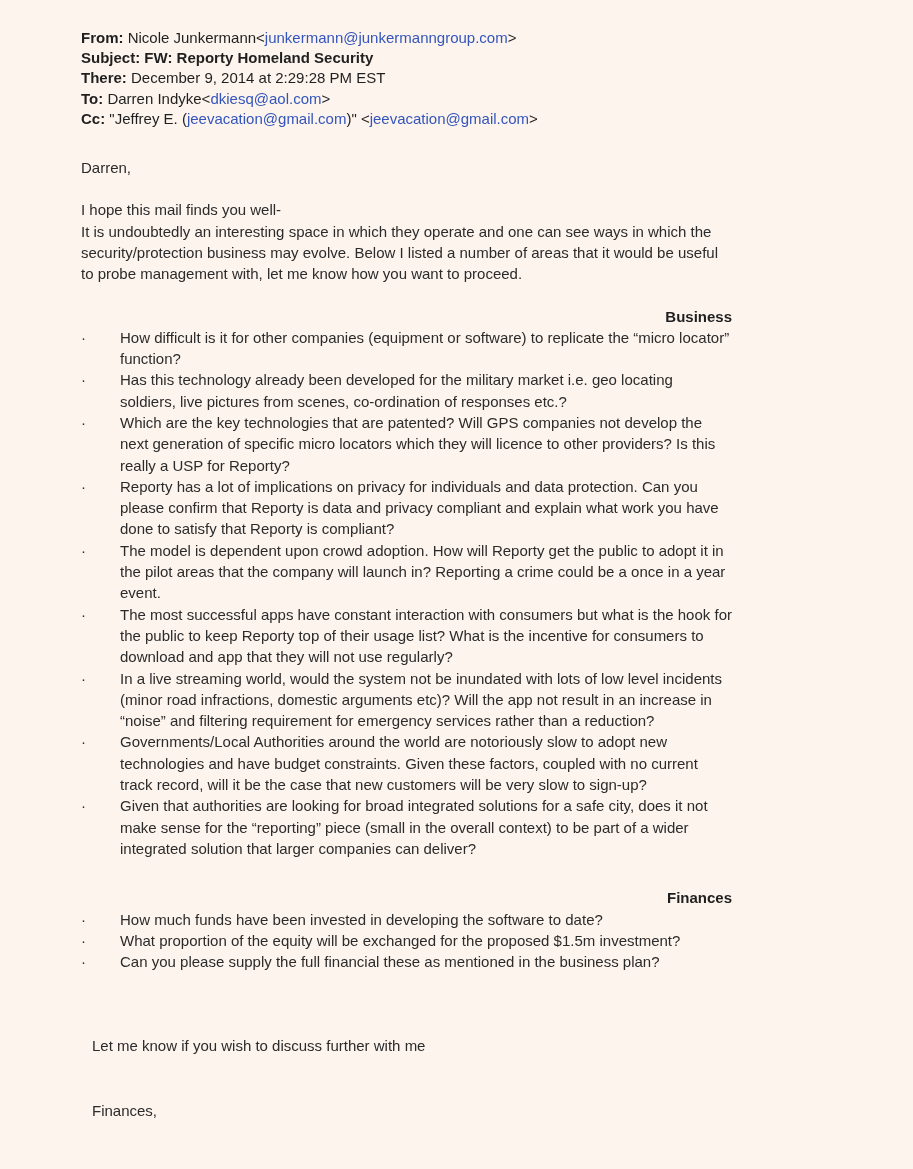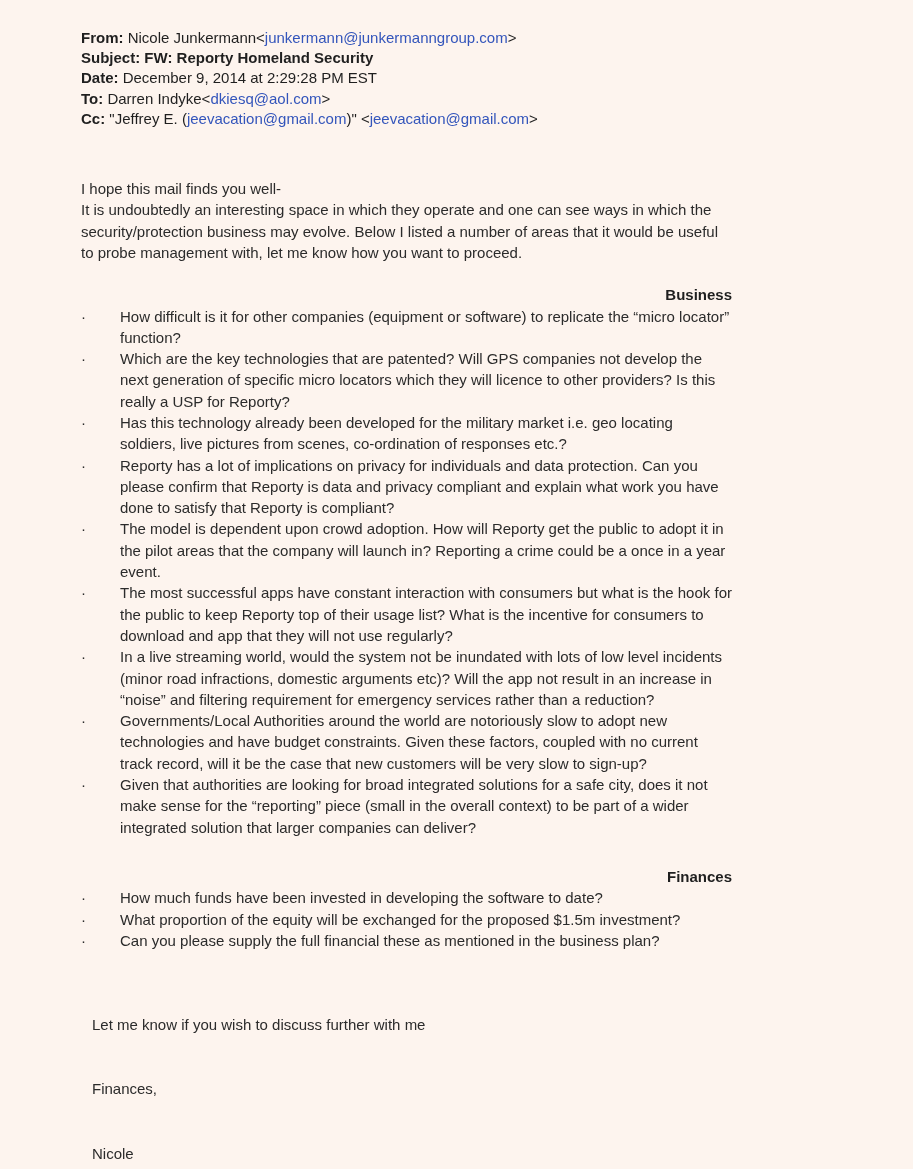--- a/index.html
+++ b/index.html
@@ -76,54 +76,55 @@
   <div class="headers">
 
     <div class="hdr-line">
       <span class="hdr-label">From:</span>
       <span>Nicole Junkermann</span><span>&lt;</span><span class="mail">junkermann@junkermanngroup.com</span><span>&gt;</span>
     </div>
 
     <div class="hdr-line hdr-subject">Subject: FW: Reporty Homeland Security</div>
 
     <div class="hdr-line">
-      <span class="hdr-label">Date:</span>
+      <span class="hdr-label">There:</span>
       <span>December 9, 2014 at 2:29:28 PM EST</span>
     </div>
 
     <div class="hdr-line">
       <span class="hdr-label">To:</span>
       <span>Darren Indyke</span><span>&lt;</span><span class="mail">dkiesq@aol.com</span><span>&gt;</span>
     </div>
 
     <div class="hdr-line">
       <span class="hdr-label">Cc:</span>
       <span>"Jeffrey E. (</span><span class="mail">jeevacation@gmail.com</span><span>)" &lt;</span><span class="mail">jeevacation@gmail.com</span><span>&gt;</span>
     </div>
 
   </div>
 
   <div class="spacer-lg"></div>
 
   <div class="body-block">
 
+    <p class="salutation">Darren,</p>
 
     <div class="spacer-md"></div>
 
     <p class="para">I hope this mail finds you well-</p>
     <p class="para">It is undoubtedly an interesting space in which they operate and one can see ways in which the security/protection business may evolve. Below I  listed a number of areas that it would be useful to probe management with, let me know how you want to proceed.</p>
 
     <div class="spacer-md"></div>
 
     <p class="section-head">Business</p>
 
     <div>
       <p class="bullet-row"><span class="bullet-mark">·</span><span>How difficult is it for other companies (equipment or software) to replicate the “micro locator” function?</span></p>
+      <p class="bullet-row"><span class="bullet-mark">·</span><span>Has this technology already been developed for the military market i.e. geo locating soldiers, live pictures from scenes, co-ordination of responses etc.?</span></p>
       <p class="bullet-row"><span class="bullet-mark">·</span><span>Which are the key technologies that are patented? Will GPS companies not develop the next generation of specific micro locators which they will licence to other providers? Is this really a USP for Reporty?</span></p>
-      <p class="bullet-row"><span class="bullet-mark">·</span><span>Has this technology already been developed for the military market i.e. geo locating soldiers, live pictures from scenes, co-ordination of responses etc.?</span></p>
       <p class="bullet-row"><span class="bullet-mark">·</span><span>Reporty has a lot of implications on privacy for individuals and data protection. Can you please confirm that Reporty is data and privacy compliant and explain what work you have done to satisfy that Reporty is compliant?</span></p>
       <p class="bullet-row"><span class="bullet-mark">·</span><span>The model is dependent upon crowd adoption. How will Reporty get the public to adopt it in the pilot areas that the company will launch in? Reporting a crime could be a once in a year event.</span></p>
       <p class="bullet-row"><span class="bullet-mark">·</span><span>The most successful apps have constant interaction with consumers but what is the hook for the public to keep Reporty top of their usage list? What is the incentive for consumers to download and app that they will not use regularly?</span></p>
       <p class="bullet-row"><span class="bullet-mark">·</span><span>In a live streaming world, would the system not be inundated with lots of low level incidents (minor road infractions, domestic arguments etc)? Will the app not result in an increase in “noise”  and filtering requirement for emergency services rather than a reduction?</span></p>
       <p class="bullet-row"><span class="bullet-mark">·</span><span>Governments/Local Authorities around the world are notoriously slow to adopt new technologies and have budget constraints. Given these factors, coupled with no current track record, will it be the case that new customers will be very slow to sign-up?</span></p>
       <p class="bullet-row"><span class="bullet-mark">·</span><span>Given that authorities are looking for broad integrated solutions for a safe city, does it not make sense for the “reporting” piece (small in the overall context) to be part of a wider integrated solution that larger companies can deliver?</span></p>
     </div>
 
     <div class="spacer-lg"></div>
 

